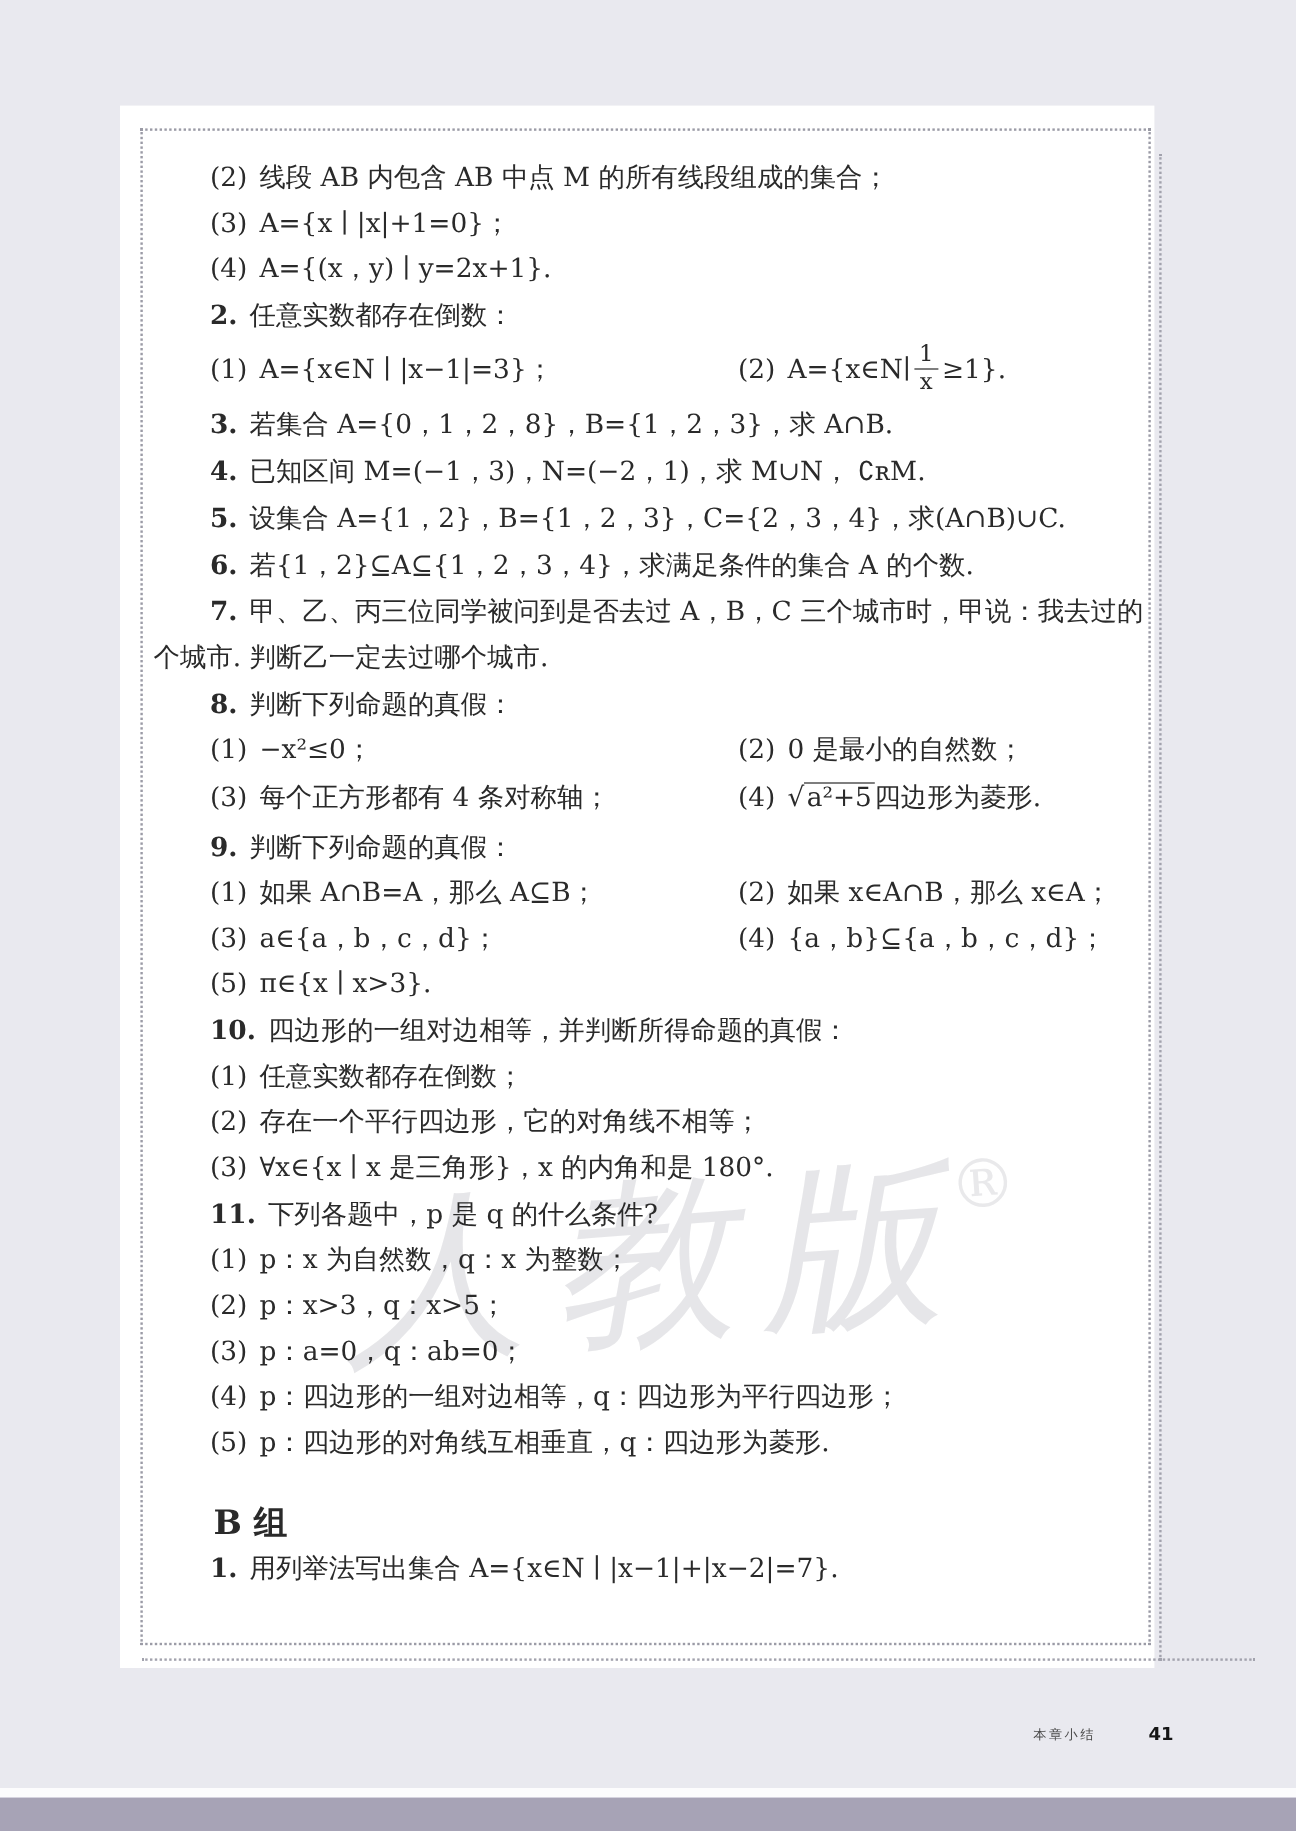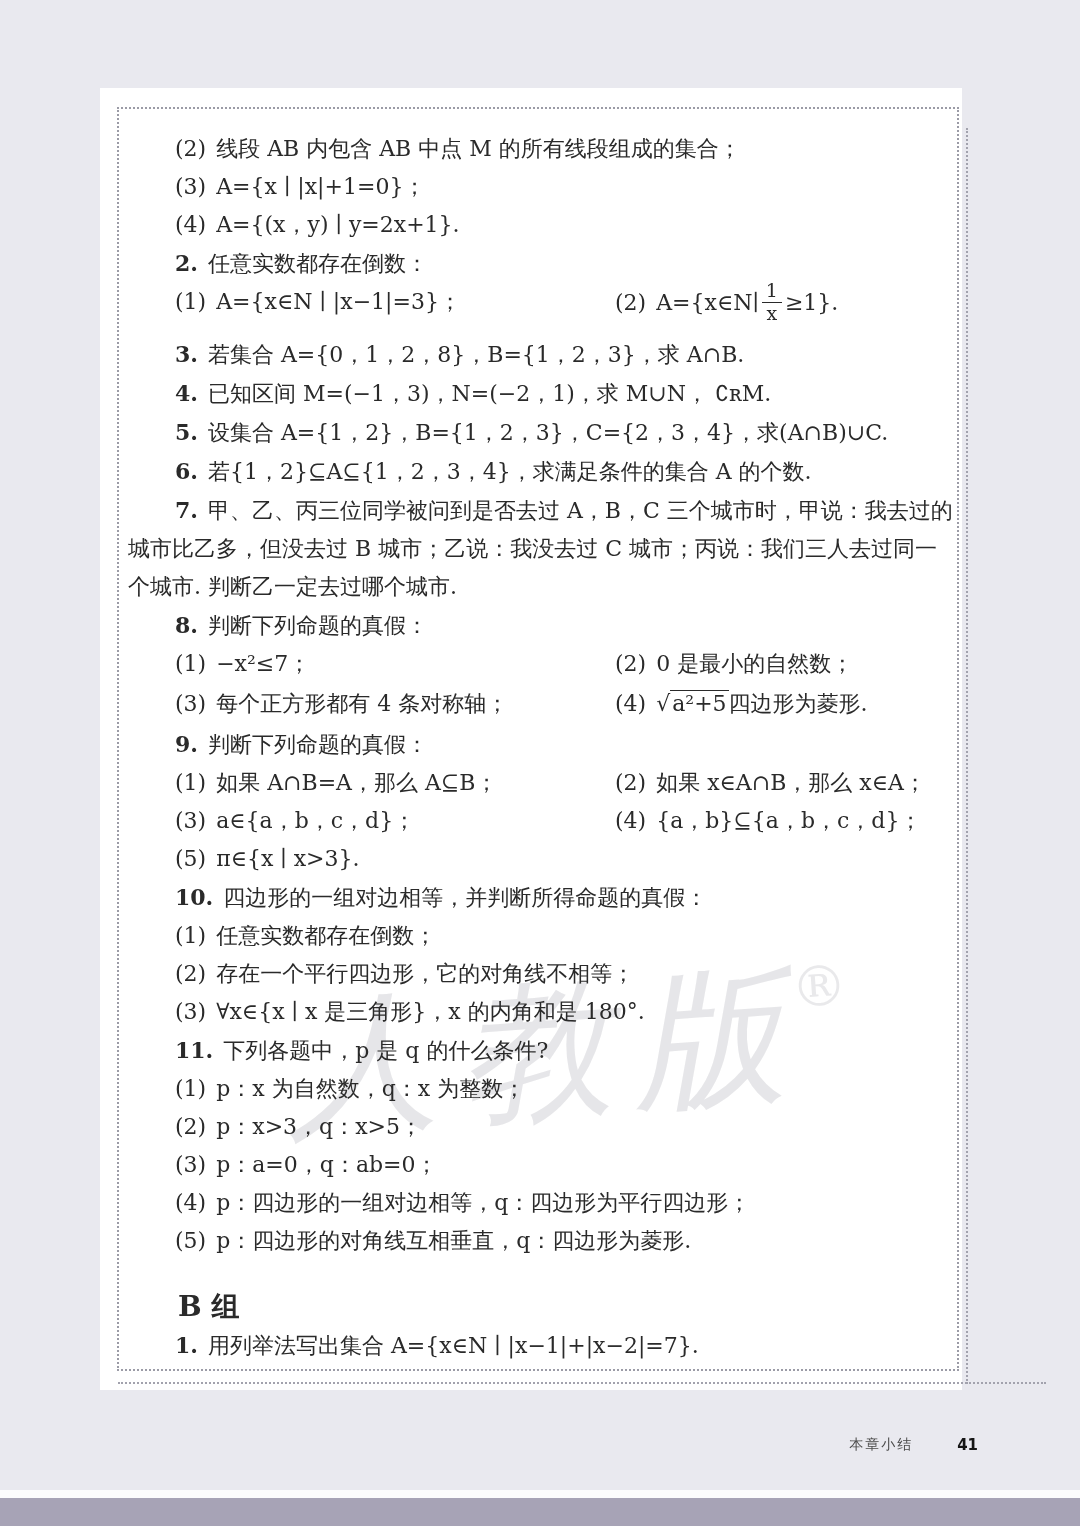--- a/index.html
+++ b/index.html
@@ -29,21 +29,21 @@
   .content{
     position:absolute;left:128px;top:130px;width:814px;z-index:2;
     font-size:22px;line-height:38px;
   }
   .line{min-height:38px;white-space:nowrap;}
   .line.sub,.line.main{padding-left:47px;}
   .line.group{padding-left:50px;font-weight:bold;margin-top:28px;font-size:28px;}
   .line.two{display:flex;padding-left:47px;align-items:center;}
   .line.two .col1{flex:0 0 440px;}
   .line.two .col2{flex:1;}
-  .line.tall{min-height:52px;display:flex;align-items:flex-start;}
+  .line.tall{min-height:52px;display:flex;align-items:center;}
   .line.med{min-height:42px;}
   .qnum{margin-right:10px;}
   .main .qnum{font-weight:bold;}
   .frac{
     display:inline-flex;flex-direction:column;vertical-align:middle;
     text-align:center;line-height:1.05;font-size:19px;margin:0 3px;position:relative;top:-2px;
   }
   .frac .fn{border-bottom:1.6px solid #2a2a2a;padding:0 4px 1px;}
   .frac .fd{padding-top:1px;}
   .sqrt{white-space:nowrap;}
@@ -55,21 +55,21 @@
     white-space:nowrap;user-select:none;
   }
   .watermark .reg{
     font-size:56px;font-style:normal;letter-spacing:0;
     position:relative;top:-78px;left:-12px;color:#dcdcdf;
   }
   .footer{
     position:absolute;left:0;top:1436px;width:978px;z-index:3;
     display:flex;justify-content:flex-end;align-items:center;gap:44px;
   }
-  .footer .section{font-size:14px;color:#4a4a4a;letter-spacing:2px;}
+  .footer .section{font-size:11px;color:#4a4a4a;letter-spacing:2px;}
   .footer .pagenum{font-size:15px;font-weight:bold;color:#151515;
     font-family:"DejaVu Sans","Liberation Sans",sans-serif;}
   .white-strip{position:absolute;left:0;top:1490px;width:1080px;height:8px;background:#fcfcfd;}
   .bottom-bar{position:absolute;left:0;top:1498px;width:1080px;height:28px;background:#a7a3b6;}
 </style>
 </head>
 <body>
 
 <div class="paper">
   <div class="dotted-frame"></div>
@@ -89,25 +89,24 @@
       <span class="col col2"><span class="qnum">(2)</span><span class="t">A={x∈N∣</span><span class="frac">
           <span class="fn">1</span>
           <span class="fd">x</span>
         </span><span class="t">≥1}.</span></span>
     </div>
     <div class="line main"><span class="qnum">3.</span><span class="t">若集合 A={0，1，2，8}，B={1，2，3}，求 A∩B.</span></div>
     <div class="line main"><span class="qnum">4.</span><span class="t">已知区间 M=(−1，3)，N=(−2，1)，求 M∪N， ∁ʀM.</span></div>
     <div class="line main"><span class="qnum">5.</span><span class="t">设集合 A={1，2}，B={1，2，3}，C={2，3，4}，求(A∩B)∪C.</span></div>
     <div class="line main"><span class="qnum">6.</span><span class="t">若{1，2}⊆A⊆{1，2，3，4}，求满足条件的集合 A 的个数.</span></div>
     <div class="line main"><span class="qnum">7.</span><span class="t">甲、乙、丙三位同学被问到是否去过 A，B，C 三个城市时，甲说：我去过的</span></div>
-    <div class="line para"><span class="t">城市比乙多，但没去过 B 城市；乙说：我没去过 C 城市；丙说：我们三人去过同一</span></div>
     <div class="line para"><span class="t">个城市. 判断乙一定去过哪个城市.</span></div>
     <div class="line main"><span class="qnum">8.</span><span class="t">判断下列命题的真假：</span></div>
     <div class="line two">
-      <span class="col col1"><span class="qnum">(1)</span><span class="t">−x²≤7；</span></span>
+      <span class="col col1"><span class="qnum">(1)</span><span class="t">−x²≤0；</span></span>
       <span class="col col2"><span class="qnum">(2)</span><span class="t">0 是最小的自然数；</span></span>
     </div>
     <div class="line two med">
       <span class="col col1"><span class="qnum">(3)</span><span class="t">每个正方形都有 4 条对称轴；</span></span>
       <span class="col col2"><span class="qnum">(4)</span><span class="sqrt">√<span class="rad">a²+5</span></span><span class="t">四边形为菱形.</span></span>
     </div>
     <div class="line main"><span class="qnum">9.</span><span class="t">判断下列命题的真假：</span></div>
     <div class="line two">
       <span class="col col1"><span class="qnum">(1)</span><span class="t">如果 A∩B=A，那么 A⊆B；</span></span>
       <span class="col col2"><span class="qnum">(2)</span><span class="t">如果 x∈A∩B，那么 x∈A；</span></span>

